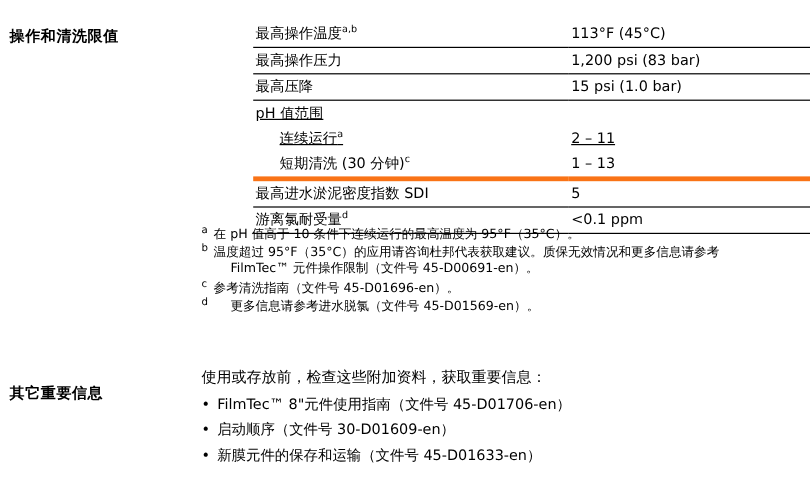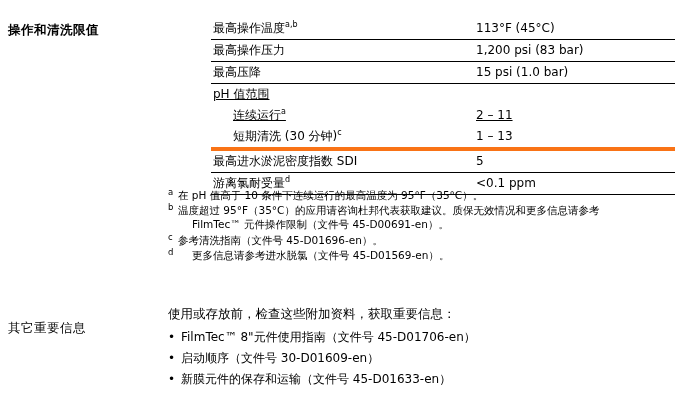--- a/index.html
+++ b/index.html
@@ -88,21 +88,21 @@
     display: block;
     padding-left: 14px;
   }
 
   
   .sec2-title {
     position: absolute;
     left: 8px;
     top: 320px;
     font-size: 12.5px;
-    font-weight: normal;
+    font-weight: bold;
     letter-spacing: 0.5px;
   }
   .sec2-body {
     position: absolute;
     left: 168px;
     top: 304px;
     width: 490px;
     font-size: 12.5px;
     line-height: 1.55;
   }

